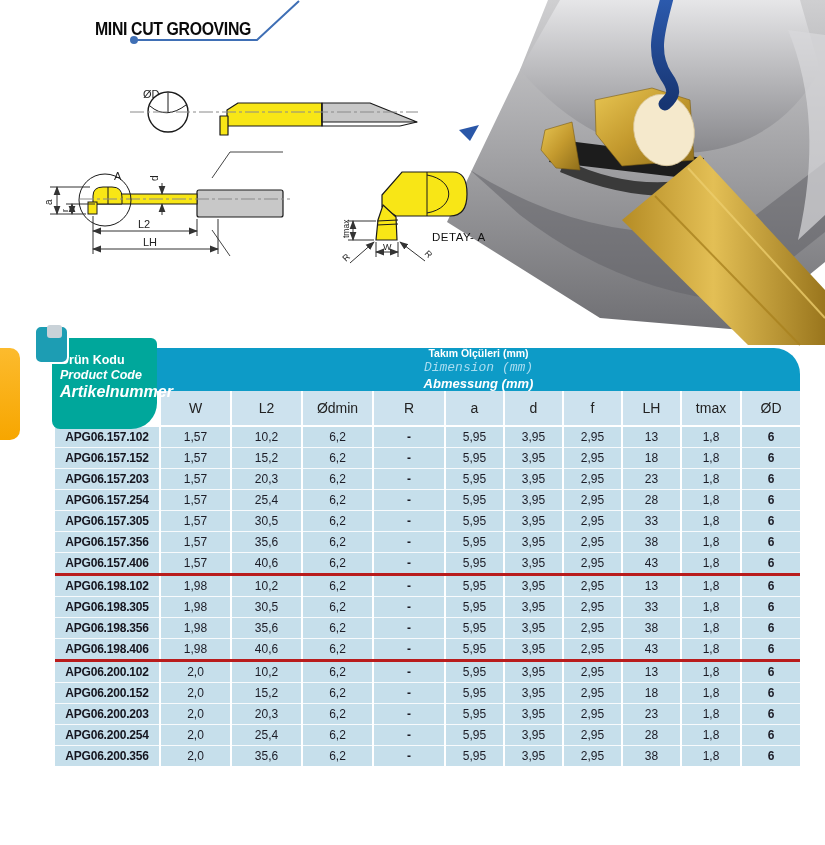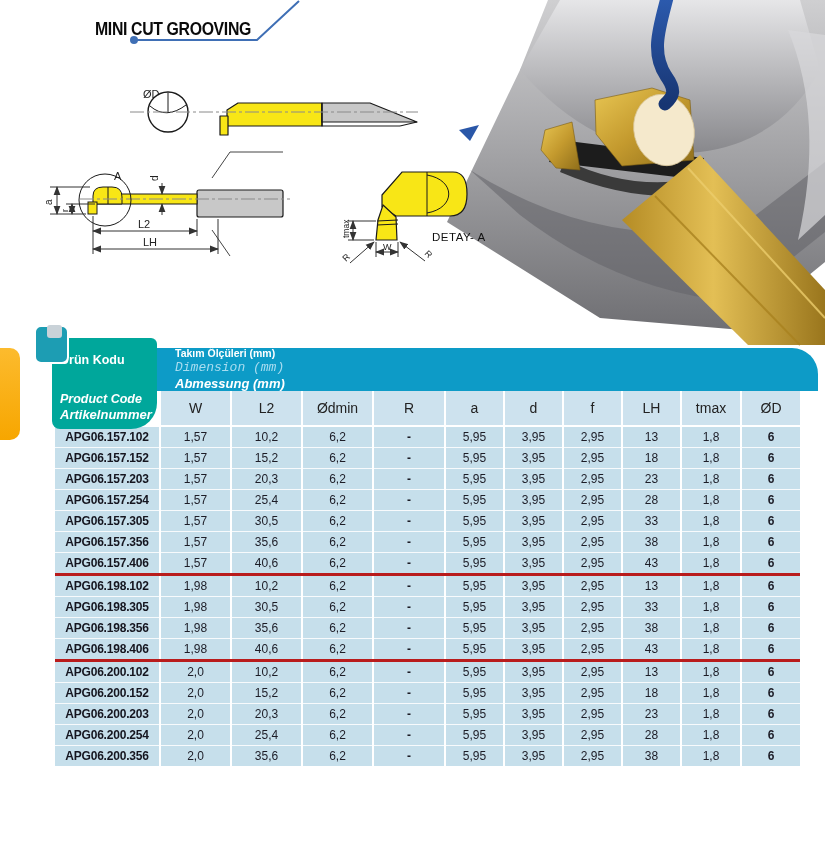--- a/index.html
+++ b/index.html
@@ -30,29 +30,28 @@
     position:absolute;left:11px;top:-2px;width:15px;height:13px;
     background:#c9d2d8;border-radius:3px;
   }
   
   .green-box{
     position:absolute;left:52px;top:338px;width:105px;height:91px;z-index:5;
     background:#00a79b;border-radius:16px 6px 26px 8px;
     color:#fff;box-sizing:border-box;padding:15px 0 0 8px;line-height:1.18;
   }
   .green-box .l1{font-size:12.5px;font-weight:bold;}
-  .green-box .l2{font-size:12.5px;font-weight:bold;font-style:italic;margin-top:24px;}
-  .green-box .l3{font-size:13px;font-weight:bold;font-style:italic;}
+  .green-box .l2{font-size:12.5px;font-weight:bold;font-style:italic;}
+  .green-box .l3{font-size:16px;font-weight:bold;font-style:italic;}
   
   .blue-header{
     position:absolute;left:157px;top:348px;width:643px;height:43px;z-index:2;
     background:#0d9bc7;border-radius:0 26px 0 0;
-    display:flex;flex-direction:column;align-items:flex-start;justify-content:center;
+    display:flex;flex-direction:column;align-items:center;justify-content:center;
     line-height:1.22;
-    padding-left:18px;
   }
   .blue-header .h1{font-size:10.5px;font-weight:bold;color:#ffffff;}
   .blue-header .h2{font-size:13px;font-style:italic;color:#a8dcf0;font-family:Liberation Mono, monospace;}
   .blue-header .h3{font-size:13px;font-weight:bold;font-style:italic;color:#ffffff;}
   
   table.spec{
     position:absolute;left:55px;top:391px;width:745px;z-index:2;
     border-collapse:collapse;table-layout:fixed;
   }
   table.spec th{

